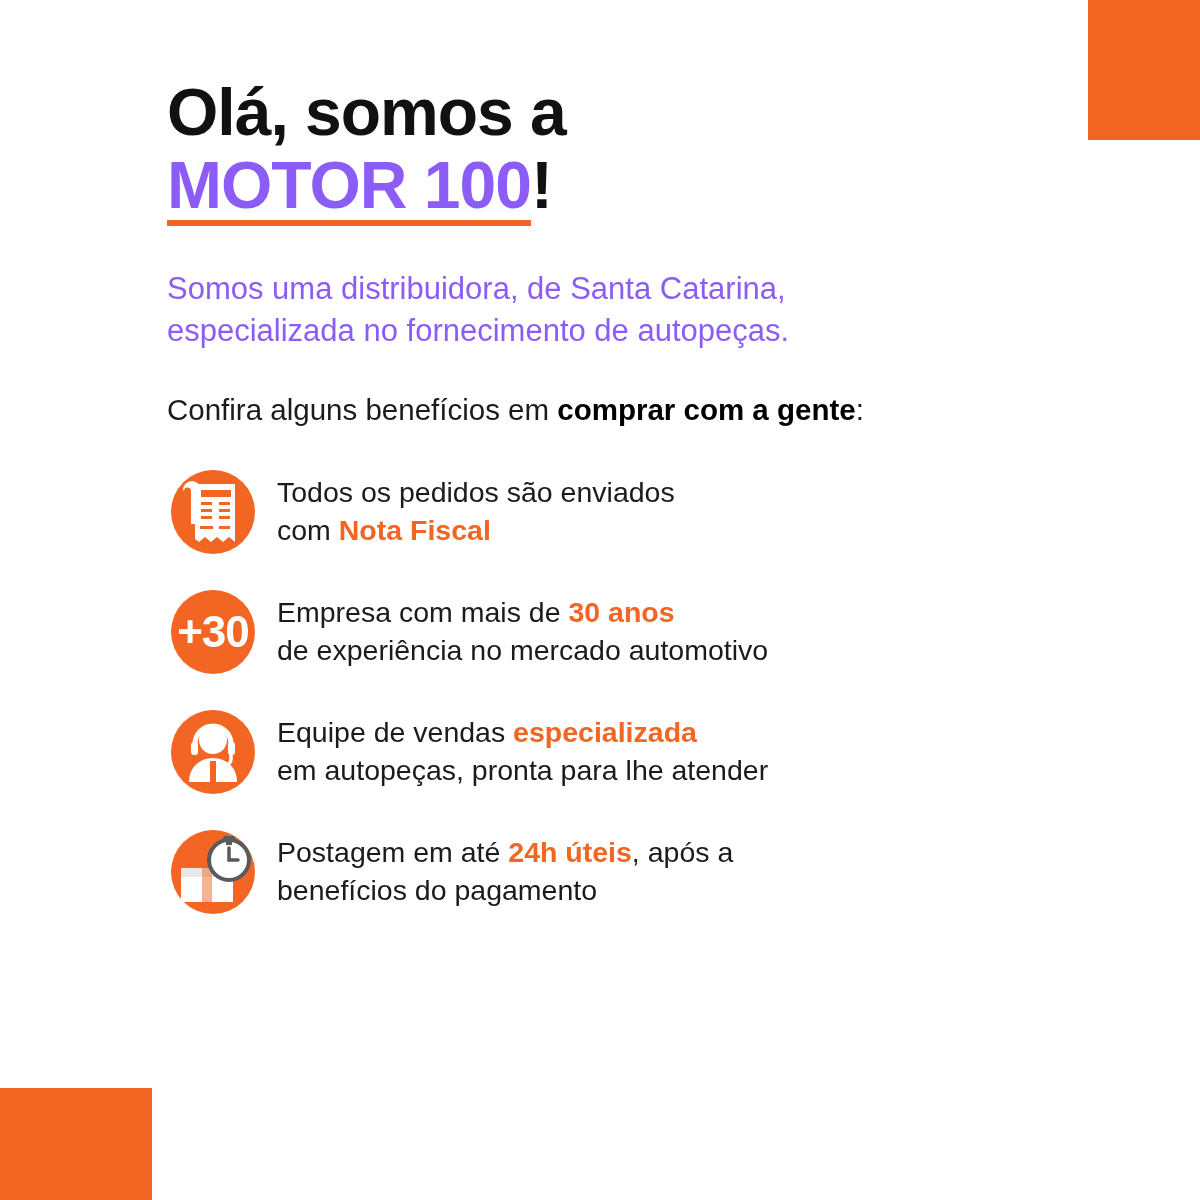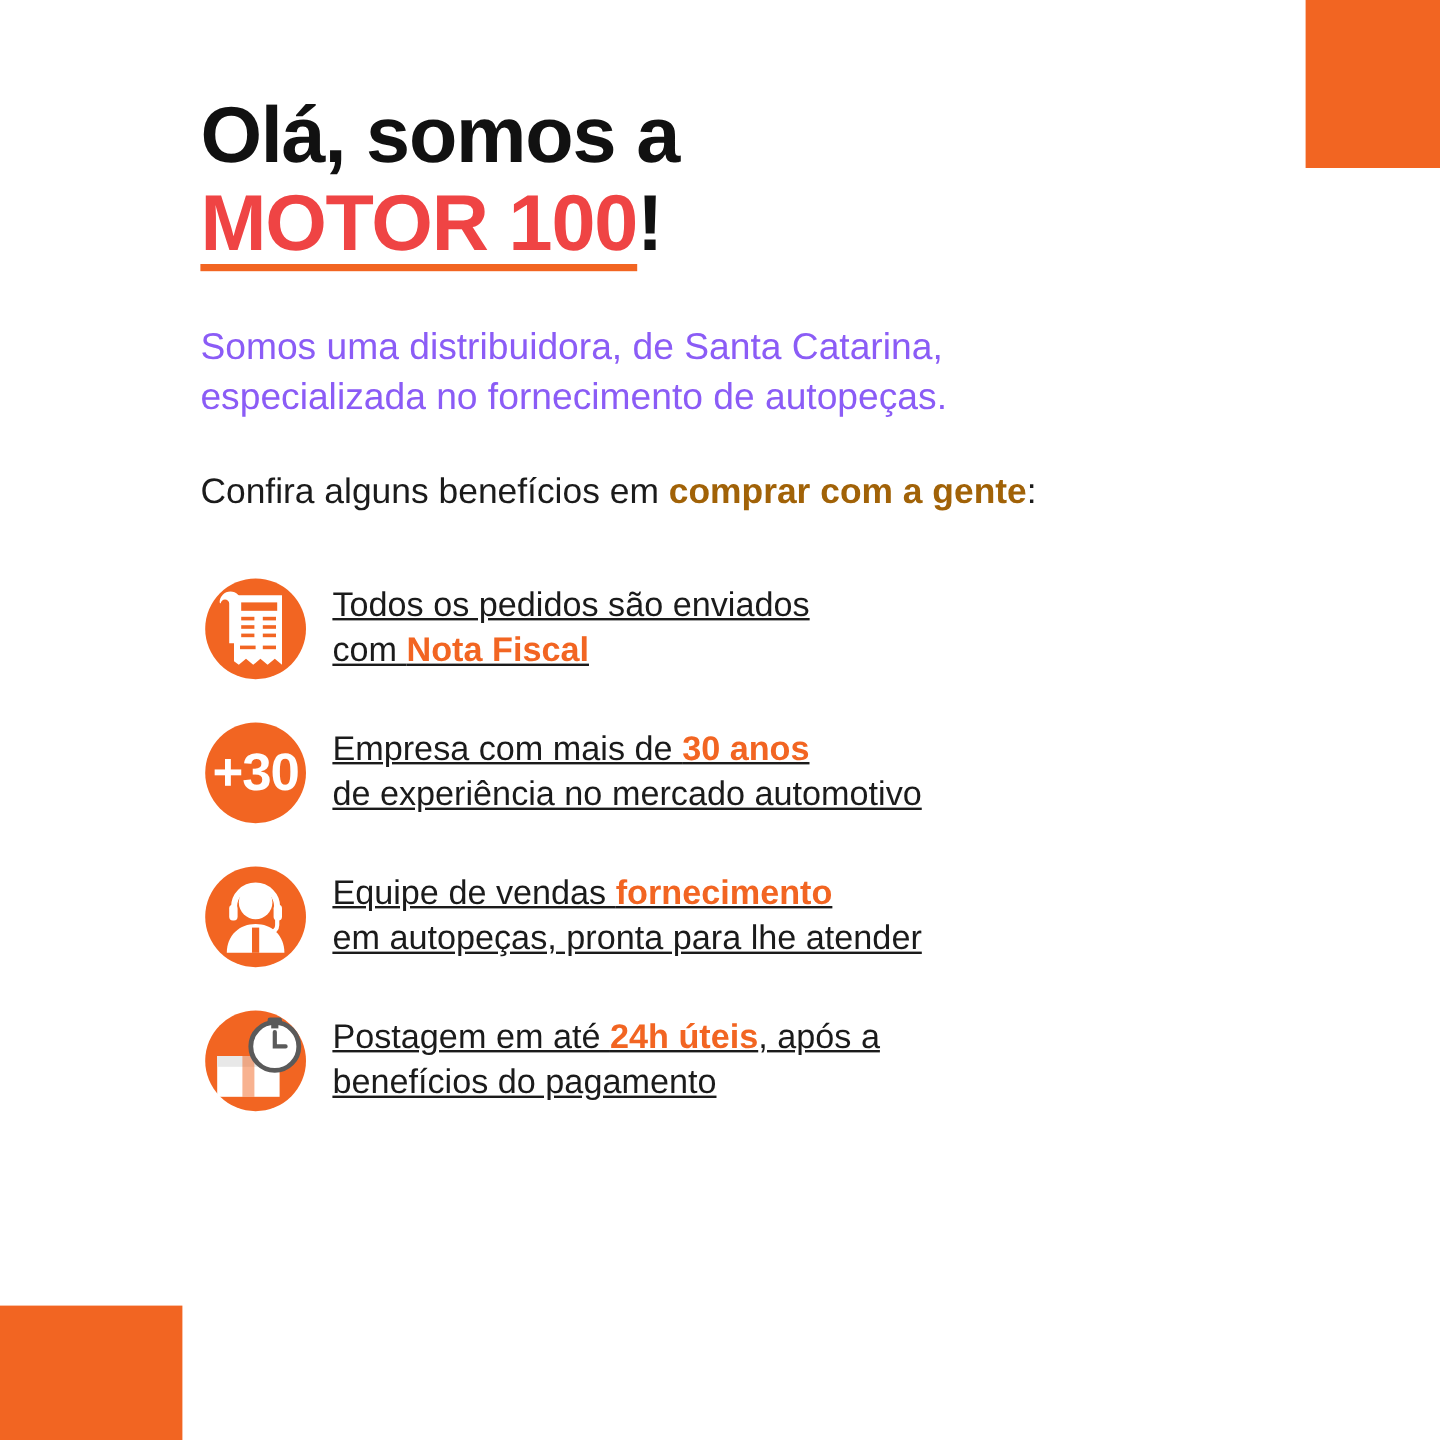--- a/index.html
+++ b/index.html
@@ -47,21 +47,21 @@
     line-height: 1.04;
     font-weight: bold;
     letter-spacing: -1px;
     color: #111111;
   }
   .brand-line {
     display: block;
     margin-top: 4px;
   }
   .brand-name {
-    color: #ef4444;
+    color: #8b5cf6;
     border-bottom: 6px solid #F26522;
     padding-bottom: 2px;
     display: inline-block;
     line-height: 1.0;
   }
   .bang {
     color: #111111;
   }
 
   
@@ -72,31 +72,30 @@
     color: #8b5cf6;
     max-width: 840px;
   }
   .benefits-lead {
     margin: 38px 0 0 0;
     font-size: 29.5px;
     line-height: 1.3;
     color: #1b1b1b;
   }
   .accent {
-    color: #a16207;
+    color: #000000;
     font-weight: bold;
   }
 
   
   .benefits {
     position: absolute;
     left: 165px;
-    top: 476px;
+    top: 464px;
     width: 950px;
-    text-decoration: underline;
   }
   .benefit {
     display: flex;
     align-items: center;
     margin-bottom: 24px;
     min-height: 96px;
   }
   .benefit-icon {
     flex: 0 0 96px;
     width: 96px;
@@ -216,21 +215,21 @@
         <circle cx="48" cy="36" r="14" fill="#ffffff"></circle>
         <path d="M24 78 c0 -15 11 -24 24 -24 s24 9 24 24 z" fill="#ffffff"></path>
         <path d="M30 40 a18 18 0 0 1 36 0" stroke="#ffffff" stroke-width="5" fill="none"></path>
         <rect x="26" y="38" width="7" height="13" rx="3" fill="#ffffff"></rect>
         <rect x="63" y="38" width="7" height="13" rx="3" fill="#ffffff"></rect>
         <path d="M66 50 v5 a6 6 0 0 1 -6 6 h-6" stroke="#ffffff" stroke-width="3.5" fill="none"></path>
         <rect x="45" y="57" width="6" height="21" fill="#F26522"></rect>
       </svg>
     </div>
     <div class="benefit-text">
-      <span>Equipe de vendas </span><b>fornecimento</b><br>
+      <span>Equipe de vendas </span><b>especializada</b><br>
       <span>em autopeças, pronta para lhe atender</span>
     </div>
   </div>
 
   <div class="benefit">
     <div class="benefit-icon">
       <div class="circle"></div>
       <svg class="icon-art" viewBox="0 0 96 96">
         <rect x="16" y="44" width="52" height="34" fill="#ffffff"></rect>
         <rect x="16" y="44" width="52" height="9" fill="#e8e8e8"></rect>

